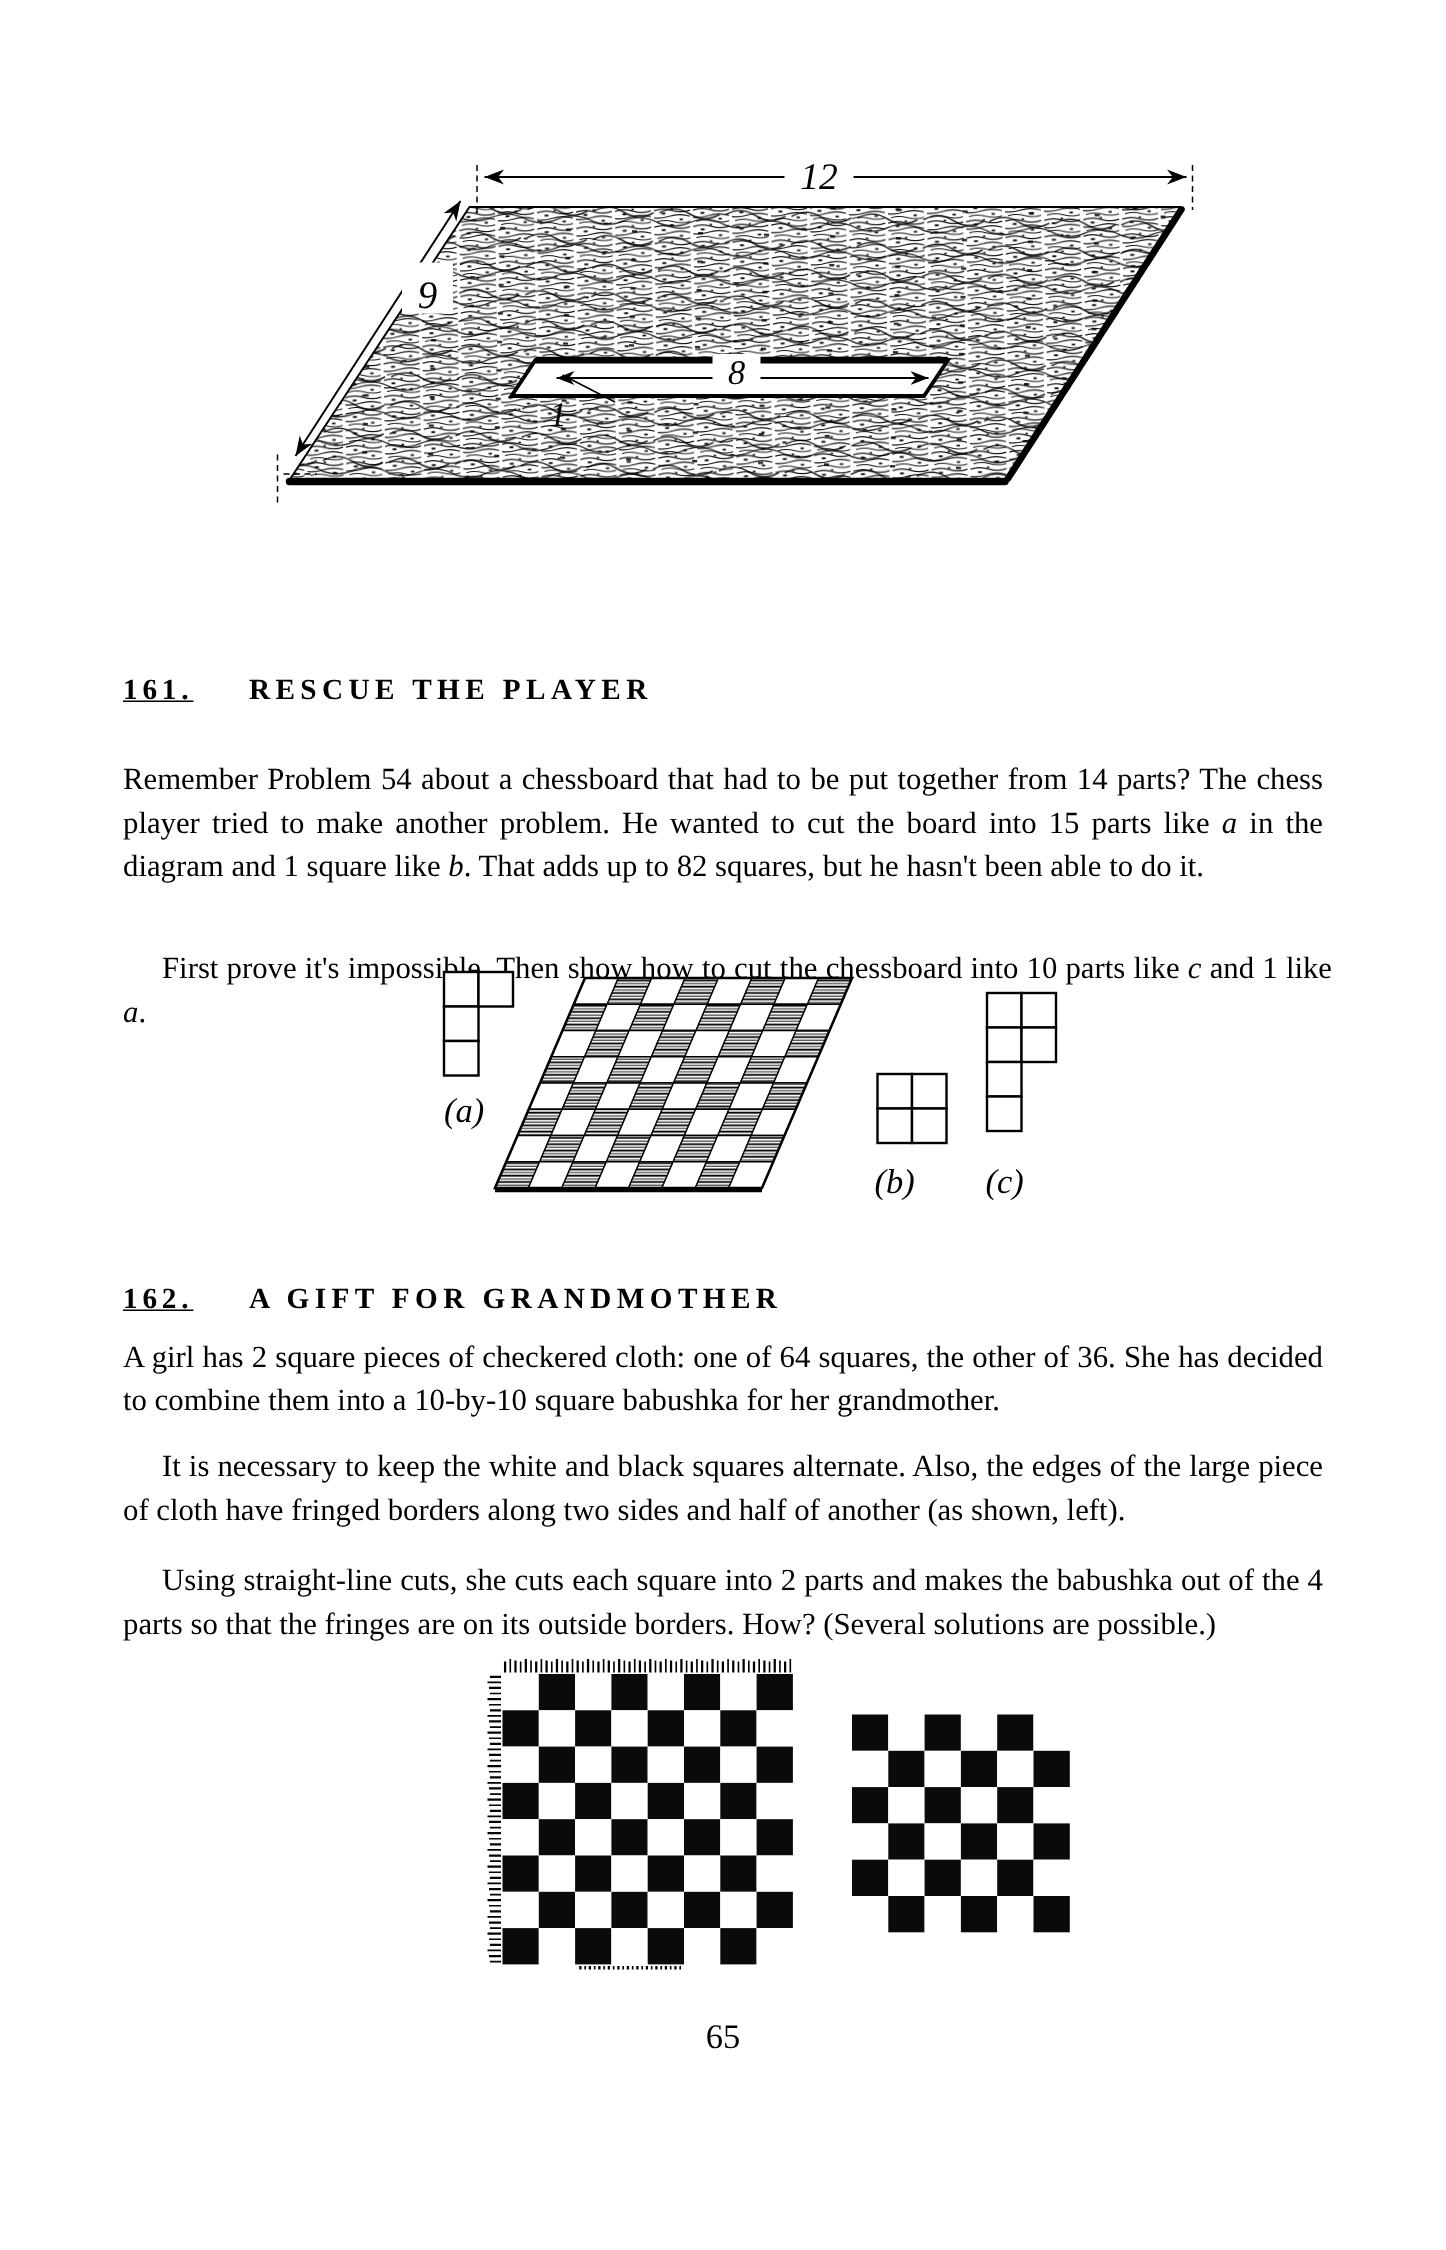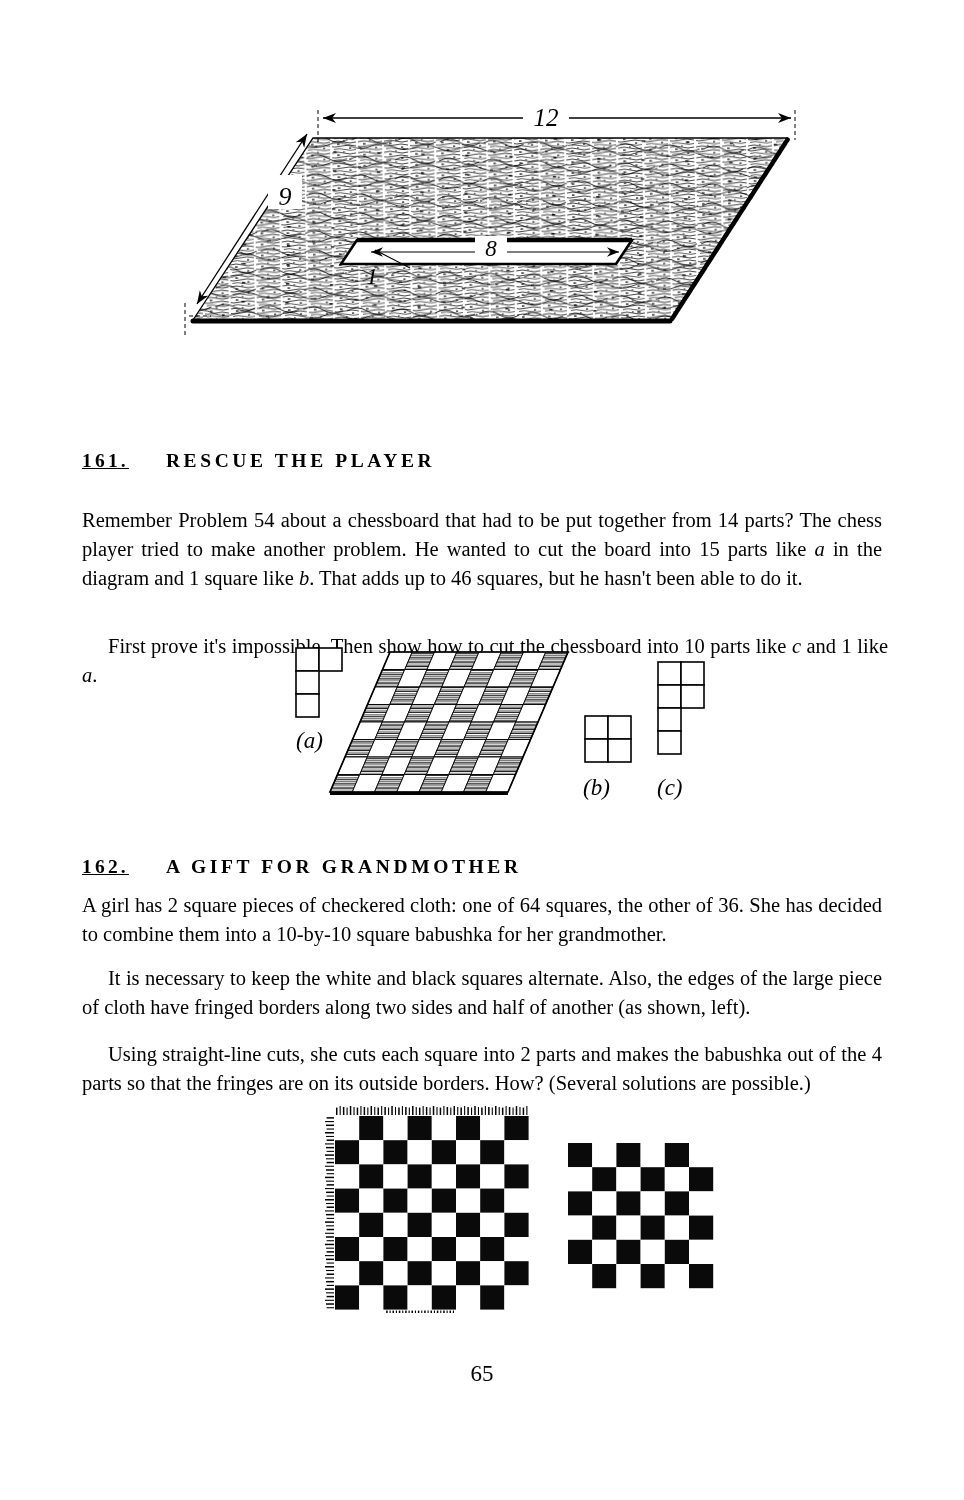--- a/index.html
+++ b/index.html
@@ -74,21 +74,20 @@
   }
 
   
   #page-number {
     position: absolute;
     width: 964px;
     left: 0;
     top: 1345px;
     text-align: center;
     font-size: 23px;
-    margin-top: 16px;
   }
 </style>
 </head>
 <body>
 
 <div class="page">
 
   <div id="rug-figure">
     <svg width="630" height="250" viewBox="0 0 630 250">
       <defs>
@@ -156,21 +155,21 @@
         <text x="197" y="196" font-family="Liberation Serif, serif" font-style="italic" font-size="23" text-anchor="middle" fill="#000">1</text>
       </g>
     </svg>
   </div>
 
 
   <div class="heading" style="top:450px;">
     <span class="num">161.</span><span class="ttl">RESCUE THE PLAYER</span>
   </div>
 
-  <div class="para" style="top:506px;"><span>Remember Problem 54 about a chessboard that had to be put together from 14 parts? The chess player tried to make another problem. He wanted to cut the board into 15 parts like </span><i>a</i><span> in the diagram and 1 square like </span><i>b</i><span>. That adds up to 46 squares, but he hasn't been able to do it.</span></div>
+  <div class="para" style="top:506px;"><span>Remember Problem 54 about a chessboard that had to be put together from 14 parts? The chess player tried to make another problem. He wanted to cut the board into 15 parts like </span><i>a</i><span> in the diagram and 1 square like </span><i>b</i><span>. That adds up to 82 squares, but he hasn't been able to do it.</span></div>
 
   <div class="para indent" style="top:612px; width:806px;margin-top:20px;"><span>First prove it's impossible. Then show how to cut the chessboard into 10 parts like </span><i>c</i><span> and 1 like </span><i>a</i><span>.</span></div>
 
   <div id="fig161">
     <svg width="430" height="180" viewBox="0 0 430 180">
       <defs>
         <pattern id="hatchdark" width="6" height="4.2" patternUnits="userSpaceOnUse">
           <rect width="6" height="4.2" fill="#ffffff"></rect>
           <line x1="0" y1="1" x2="6" y2="1" stroke="#000" stroke-width="1.2"></line>
           <line x1="0" y1="3.1" x2="6" y2="3.1" stroke="#000" stroke-width="0.6"></line>

